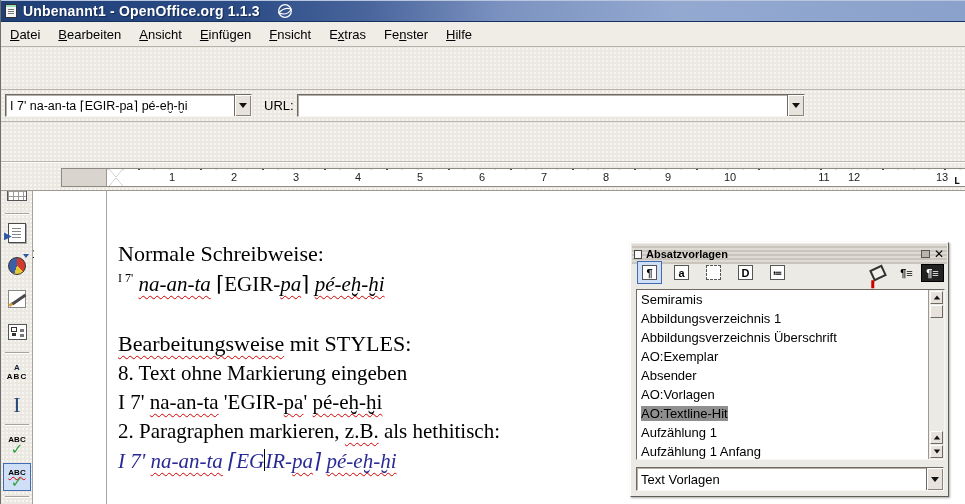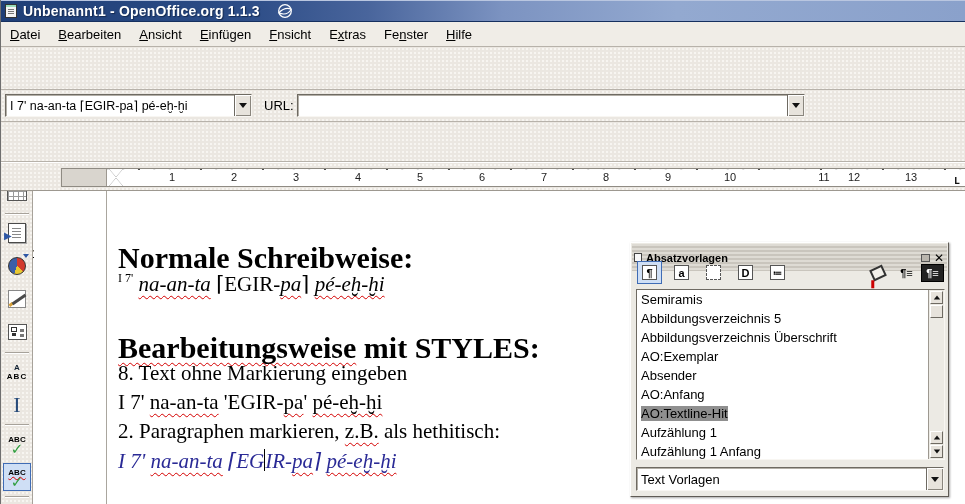--- a/index.html
+++ b/index.html
@@ -75,30 +75,30 @@
   
   #sidebar { position:absolute; left:0; top:191px; width:32px; height:313px; background:#ebe7e1;
     background-image:radial-gradient(circle,#f7f5f1 1px,transparent 1.2px); background-size:4px 4px;
     border-right:1px solid #a7a29a; overflow:hidden; }
   .sbtn { position:absolute; left:2px; width:28px; height:28px; display:flex; align-items:center; justify-content:center; }
   .hdiv { position:absolute; left:4px; width:24px; height:2px; border-top:1px solid #a7a29a; border-bottom:1px solid #fff; }
   
   #docarea { position:absolute; left:33px; top:191px; width:932px; height:313px; background:#fff; }
   #page-border { position:absolute; left:72px; top:0; width:1px; height:313px; background:#aaa69e; }
   .docline { position:absolute; left:84px; font-family:"Liberation Serif","DejaVu Serif",serif; font-size:21px; white-space:nowrap; }
-  .dochead { font-weight:bold; font-size:30px; }
+  .dochead { font-weight:normal; font-size:22px; }
   .it { font-style:italic; }
   .sp { text-decoration:underline wavy #d40000 1px; text-underline-offset:4px; text-decoration-skip-ink:none; }
   .hit { color:#2a2a96; font-style:italic; }
   .supnum { font-size:12px; vertical-align:9px; font-style:normal; }
   .txtcursor { display:inline-block; width:1px; height:22px; background:#000; vertical-align:-3px; }
   
   #stylist { position:absolute; left:629px; top:242px; width:319px; height:255px; background:#eceae4;
     border:1px solid; border-color:#fff #5f5b55 #5f5b55 #fff; box-shadow:1px 1px 2px rgba(0,0,0,.35); }
-  #stylist-titlebar { position:absolute; left:1px; top:1px; right:1px; height:27px;
+  #stylist-titlebar { position:absolute; left:1px; top:1px; right:1px; height:20px;
     background:repeating-linear-gradient(#dedbd4 0 2px,#c9c5bd 2px 4px);
     display:flex; align-items:center; font-weight:bold; font-size:11px; }
   .st-icon { width:8px; height:9px; background:#f8f8f8; border:1px solid #444; margin:0 4px 0 2px; }
   #stylist-close { margin-left:4px; margin-right:3px; font:bold 12px "DejaVu Sans",sans-serif; line-height:10px; }
   #stylist-pin { margin-left:auto; width:9px; height:8px; background:#b9b5ad; border:1px solid #555; }
   #stylist-tools { position:absolute; left:2px; top:17px; right:2px; height:26px; }
   .stb { position:absolute; top:1px; width:25px; height:23px; display:flex; align-items:center; justify-content:center; font-size:12px; }
   .mini-frame { width:15px; height:15px; background:#fff; border:1px solid #555; display:flex; align-items:center; justify-content:center; font-size:11px; font-weight:bold; }
   #stylist-list { position:absolute; left:5px; top:46px; width:309px; height:171px; background:#fff;
     border:1px solid; border-color:#6e6a62 #f8f6f2 #f8f6f2 #6e6a62; font-size:13px; overflow:hidden; }
@@ -405,21 +405,21 @@
       <span class="rnum" style="left:234px">3</span>
       <span class="rnum" style="left:296px">4</span>
       <span class="rnum" style="left:358px">5</span>
       <span class="rnum" style="left:420px">6</span>
       <span class="rnum" style="left:482px">7</span>
       <span class="rnum" style="left:544px">8</span>
       <span class="rnum" style="left:606px">9</span>
       <span class="rnum" style="left:668px">10</span>
       <span class="rnum" style="left:762px">11</span>
       <span class="rnum" style="left:792px">12</span>
-      <span class="rnum" style="left:849px">13</span>
+      <span class="rnum" style="left:880px">13</span>
       <span class="rtab">L</span>
     </div>
   </div>
 
   <div id="sidebar">
     <span class="sbtn" style="top:-12px">
         <span class="tablegrid"></span>
       </span>
     <span class="hdiv" style="top:22px"></span>
     <span class="sbtn" style="top:28px">
@@ -521,25 +521,25 @@
         </span>
       <span class="stb" style="left:261px">
           <span style="font-size:11px;font-weight:bold">¶≡</span>
         </span>
       <span class="stb" style="left:287px">
           <span style="font-size:11px;font-weight:bold;background:#222;color:#fff;padding:2px 4px;border:1px solid #000">¶≡</span>
         </span>
     </div>
     <div id="stylist-list">
       <div class="sl-item"><span>Semiramis</span></div>
-      <div class="sl-item"><span>Abbildungsverzeichnis 5</span></div>
+      <div class="sl-item"><span>Abbildungsverzeichnis 1</span></div>
       <div class="sl-item"><span>Abbildungsverzeichnis Überschrift</span></div>
       <div class="sl-item"><span>AO:Exemplar</span></div>
       <div class="sl-item"><span>Absender</span></div>
-      <div class="sl-item"><span>AO:Anfang</span></div>
+      <div class="sl-item"><span>AO:Vorlagen</span></div>
       <div class="sl-item sel"><span>AO:Textline-Hit</span></div>
       <div class="sl-item"><span>Aufzählung 1</span></div>
       <div class="sl-item"><span>Aufzählung 1 Anfang</span></div>
       <div id="sl-scroll">
         <span class="scrbtn" style="top:1px">
             <span class="tri-up"></span>
           </span>
         <span id="sl-thumb"></span>
         <span class="scrbtn" style="bottom:15px">
             <span class="tri-up"></span>

